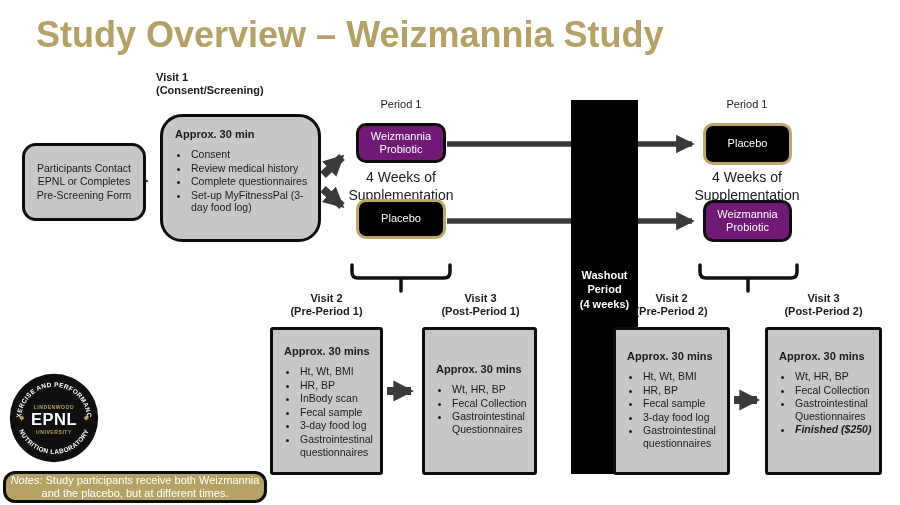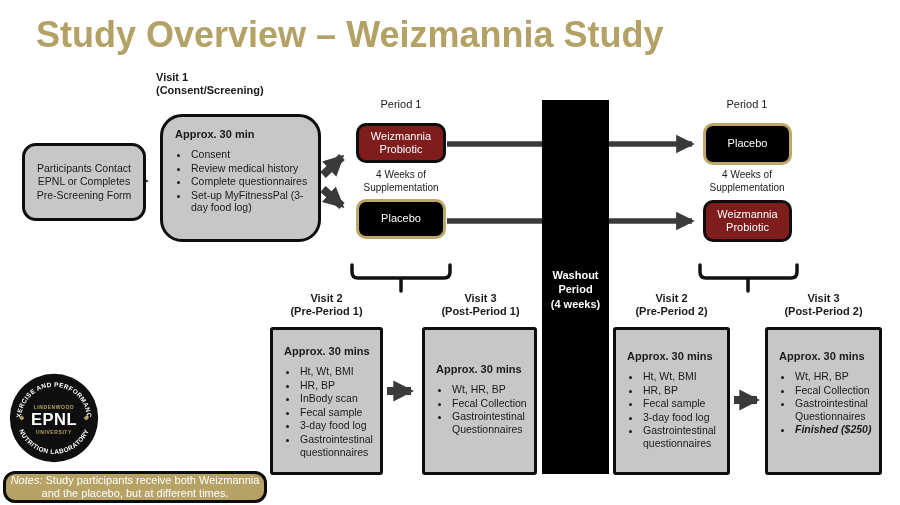--- a/index.html
+++ b/index.html
@@ -31,31 +31,31 @@
   .bullets{margin:8px 0 0 0;padding-left:15px;line-height:1.2;}
   .bullets li{margin:0 0 1px 0;padding-left:1px;}
   .em-item{font-weight:bold;font-style:italic;}
   .period-label{text-align:center;font-size:11px;z-index:3;}
   .p1-label{left:355px;top:98px;width:92px;}
   .p2-label{left:701px;top:98px;width:92px;}
   .pill{
     border-radius:10px;color:#ffffff;display:flex;align-items:center;justify-content:center;
     text-align:center;font-size:11px;line-height:1.2;box-sizing:border-box;z-index:3;
   }
-  .pill-gold{background:#7f1d1d;border:3.5px solid #0d0d0d;}
+  .pill-gold{background:#701a75;border:3.5px solid #0d0d0d;}
   .pill-black{background:#000000;border:3.5px solid #bfa767;}
   .p1-top{left:356px;top:123px;width:90px;height:40px;}
   .p1-bottom{left:356px;top:199px;width:90px;height:40px;}
   .p2-top{left:703px;top:123px;width:89px;height:42px;}
   .p2-bottom{left:703px;top:200px;width:89px;height:42px;}
-  .supp{text-align:center;font-size:10px;line-height:1.25;z-index:3;}
+  .supp{text-align:center;font-size:14px;line-height:1.25;z-index:3;}
   .p1-supp{left:346px;top:169px;width:110px;}
   .p2-supp{left:692px;top:169px;width:110px;}
   .washout{
-    left:542px;top:100px;width:67px;height:374px;background:#000;z-index:2;
+    left:571px;top:100px;width:67px;height:374px;background:#000;z-index:2;
     color:#fff;text-align:center;font-weight:bold;font-size:11px;line-height:1.3;
   }
   .washout-text{padding-top:168px;}
   .visit-label{text-align:center;font-weight:bold;font-size:11px;line-height:1.2;z-index:3;}
   .v2p1-label{left:268px;top:292px;width:117px;}
   .v3p1-label{left:422px;top:292px;width:117px;}
   .v2p2-label{left:612px;top:292px;width:119px;}
   .v3p2-label{left:764px;top:292px;width:119px;}
   .visit-box{
     top:327px;height:148px;border-radius:3px;font-size:10.5px;z-index:3;

